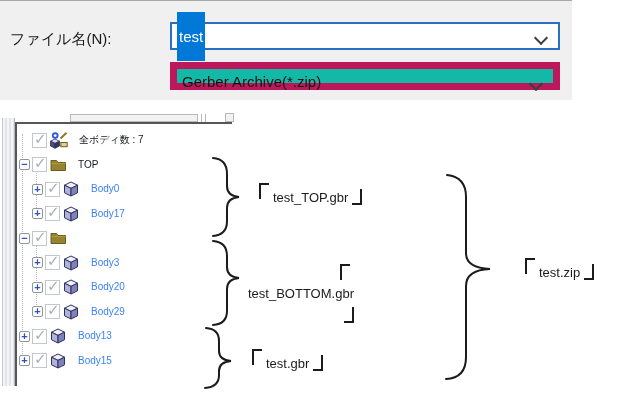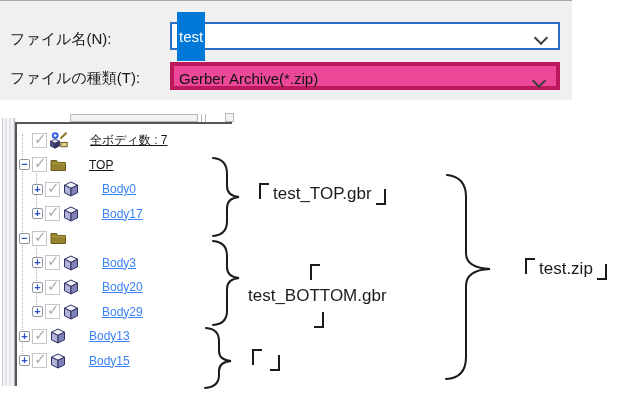--- a/index.html
+++ b/index.html
@@ -5,21 +5,21 @@
   html,body{margin:0;padding:0;background:#fff;}
   #screen{position:relative;width:608px;height:412px;overflow:hidden;
           font-family:"Liberation Sans","DejaVu Sans",sans-serif;background:#fff;}
 
   
   .dialog-panel{position:absolute;left:0;top:10;width:572px;height:99px;
                 background:#f0f0f0;border-top:1px solid #a9a9a9;}
   .field-label{position:absolute;left:10px;font-size:15px;color:#1a1a1a;white-space:nowrap;}
   .combo{position:absolute;left:170px;width:390px;height:28px;box-sizing:border-box;background:#fff;}
   .combo.focused{border:2px solid #2a70c2;}
-  .combo.plain{border:4px solid #be185d;background:#ec4899;}
+  .combo.plain{border:7px solid #be185d;background:#14b8a6;}
   .combo-text{position:absolute;left:5px;top:4px;font-size:15px;color:#111;white-space:nowrap;}
   .sel-highlight{background:#0078d7;color:#fff;padding:16px 2px;}
   .chevron{position:absolute;right:12px;top:9px;width:8px;height:8px;
            border-right:2px solid #3c3c3c;border-bottom:2px solid #3c3c3c;
            transform:rotate(45deg);transform-origin:center;}
   .combo.plain .chevron{top:10px;}
 
   
   .scroll-strip-left{position:absolute;left:2px;top:118px;width:11px;height:268px;
         background:repeating-linear-gradient(90deg,#f5f5f7 0 2px,#e3e4e9 2px 4px);
@@ -36,48 +36,47 @@
   .tree-row{position:relative;height:24.5px;display:flex;align-items:center;gap:2px;}
   .tree-row.lvl0{padding-left:2px;}
   .tree-row.lvl1{padding-left:15px;}
   .expander{width:11px;height:11px;box-sizing:border-box;border:1px solid #8f959c;border-radius:2px;
             background:#fff;color:#2b50c8;font-size:11px;line-height:8px;font-weight:bold;
             text-align:center;flex:0 0 11px;}
   .checkbox{width:15px;height:15px;box-sizing:border-box;border:1px solid #c3c7cc;background:#fff;
             flex:0 0 15px;position:relative;}
   .checkbox .tick{position:absolute;left:1px;top:-4px;font-size:15px;color:#a9adb3;}
   .icon{flex:0 0 17px;height:16px;margin-left:1px;}
-  .row-label{font-size:12px;white-space:nowrap;margin-left:20px;line-height:18px;text-decoration:underline;}
+  .row-label{font-size:10px;white-space:nowrap;margin-left:9px;line-height:18px;}
   .tree-row.header .row-label{color:#15171c;}
   .tree-row.body .row-label{color:#3b82f6;}
   .row-label.focused{outline:1px dotted #5a5a5a;padding:0 2px;}
 
   
   .connector{position:absolute;border-left:1px dotted #b3b3b3;width:0;}
 
   
-  .annotation{position:absolute;font-size:17px;color:#1b1b1b;white-space:nowrap;display:flex;align-items:center;}
+  .annotation{position:absolute;font-size:13px;color:#1b1b1b;white-space:nowrap;display:flex;align-items:flex-end;}
   .br-open{display:inline-block;width:8px;height:14px;border-left:2px solid #1b1b1b;border-top:2px solid #1b1b1b;margin-right:4px;margin-bottom:6px;}
   .br-close{display:inline-block;width:8px;height:14px;border-right:2px solid #1b1b1b;border-bottom:2px solid #1b1b1b;margin-left:4px;margin-top:6px;}
   .braces-overlay{position:absolute;left:0;top:0;width:640px;height:412px;pointer-events:none;}
 </style>
 </head>
 <body>
 
 <div id="screen">
 
   <div class="dialog-panel">
     <div class="field-label" style="top:29px;">ファイル名(N):</div>
 
     <div class="combo focused" style="top:21px;">
       <div class="combo-text"><span class="sel-highlight">test</span></div>
       <div class="chevron"></div>
     </div>
 
-    <div class="field-label" style="top:68px;">ファイルの種類(T):</div>
 
     <div class="combo plain" style="top:61px;">
       <div class="combo-text">Gerber Archive(*.zip)</div>
       <div class="chevron"></div>
     </div>
   </div>
 
   <div class="scrollbar-fragment"></div>
   <div class="scrollbar-tick"></div>
   <div class="scrollbar-nub"></div>
@@ -250,20 +249,21 @@
       <span>test_TOP.gbr</span>
       <span class="br-close"></span>
   </div>
   <div class="annotation" style="left:248px;top:264px;flex-direction:column;">
     <span class="br-open"></span>
       <span>test_BOTTOM.gbr</span>
       <span class="br-close"></span>
   </div>
   <div class="annotation" style="left:252px;top:349px;">
     <span class="br-open"></span>
+      <span>test.gbr</span>
       <span class="br-close"></span>
   </div>
   <div class="annotation" style="left:505px;top:258px;padding-left:20px;">
     <span class="br-open"></span>
       <span>test.zip</span>
       <span class="br-close"></span>
   </div>
 
   <svg class="braces-overlay">
     <path d="M 213 158 Q 227 159 227 174 L 227 186 Q 227 196 239 197 Q 227 198 227 208 L 227 221 Q 227 235 213 236" fill="none" stroke="#1b1b1b" stroke-width="2" stroke-linecap="round"></path>

